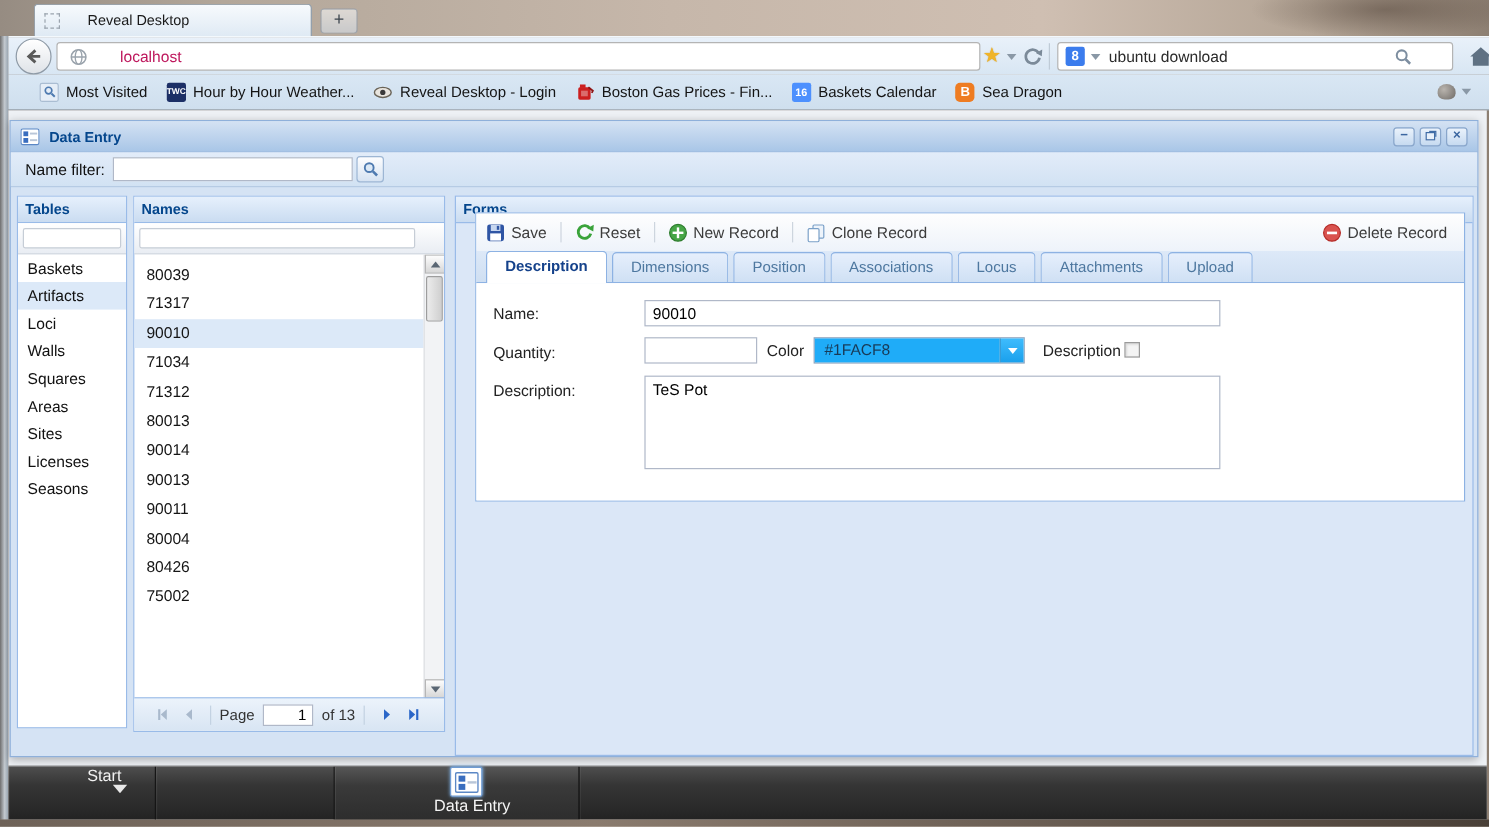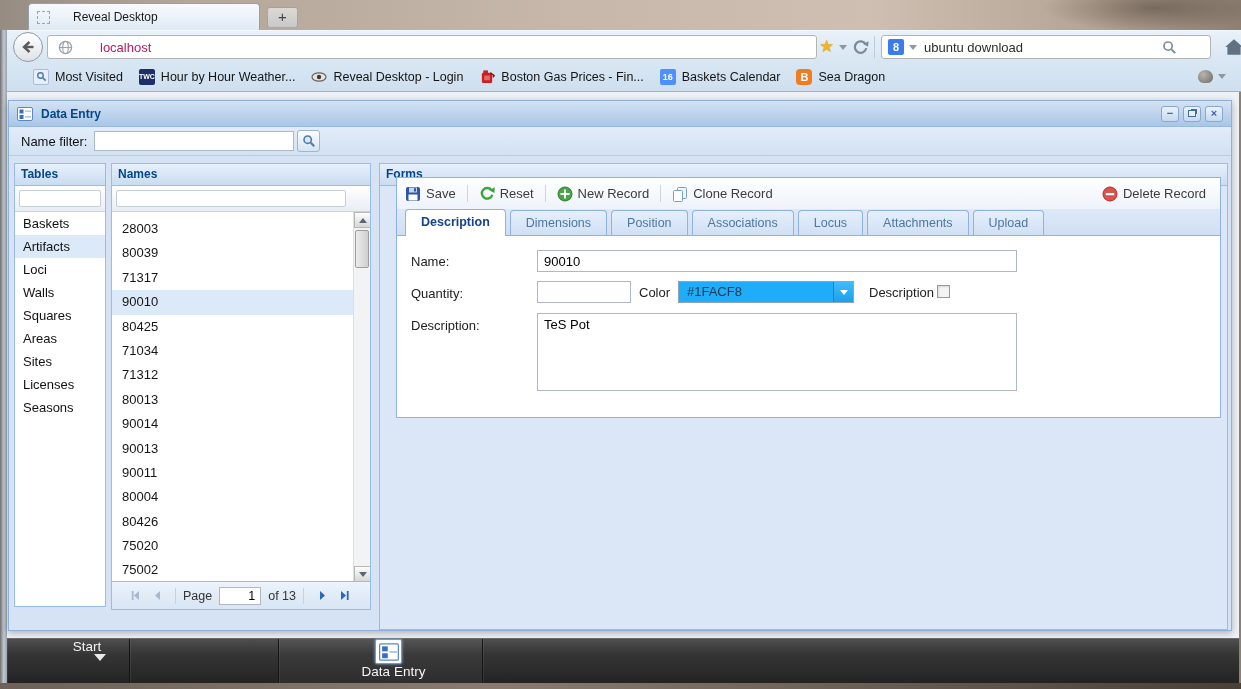--- a/index.html
+++ b/index.html
@@ -301,34 +301,31 @@
         <div class="trow">Licenses</div>
         <div class="trow">Seasons</div>
       </div>
 
       <div class="panel p-names">
         <div class="phead">Names</div>
         <div class="colband">
             <span class="fbox"></span>
           </div>
         <div class="nrows">
-          <div class="nrow">28003</div>
           <div class="nrow">80039</div>
           <div class="nrow">71317</div>
           <div class="nrow sel">90010</div>
-          <div class="nrow">80425</div>
           <div class="nrow">71034</div>
           <div class="nrow">71312</div>
           <div class="nrow">80013</div>
           <div class="nrow">90014</div>
           <div class="nrow">90013</div>
           <div class="nrow">90011</div>
           <div class="nrow">80004</div>
           <div class="nrow">80426</div>
-          <div class="nrow">75020</div>
           <div class="nrow">75002</div>
           <div class="scrollbar">
             <span class="sbtn up">
                 <span class="tri-up"></span>
               </span>
             <span class="sthumb"></span>
             <span class="sbtn down">
                 <span class="tri-down"></span>
               </span>
           </div>

